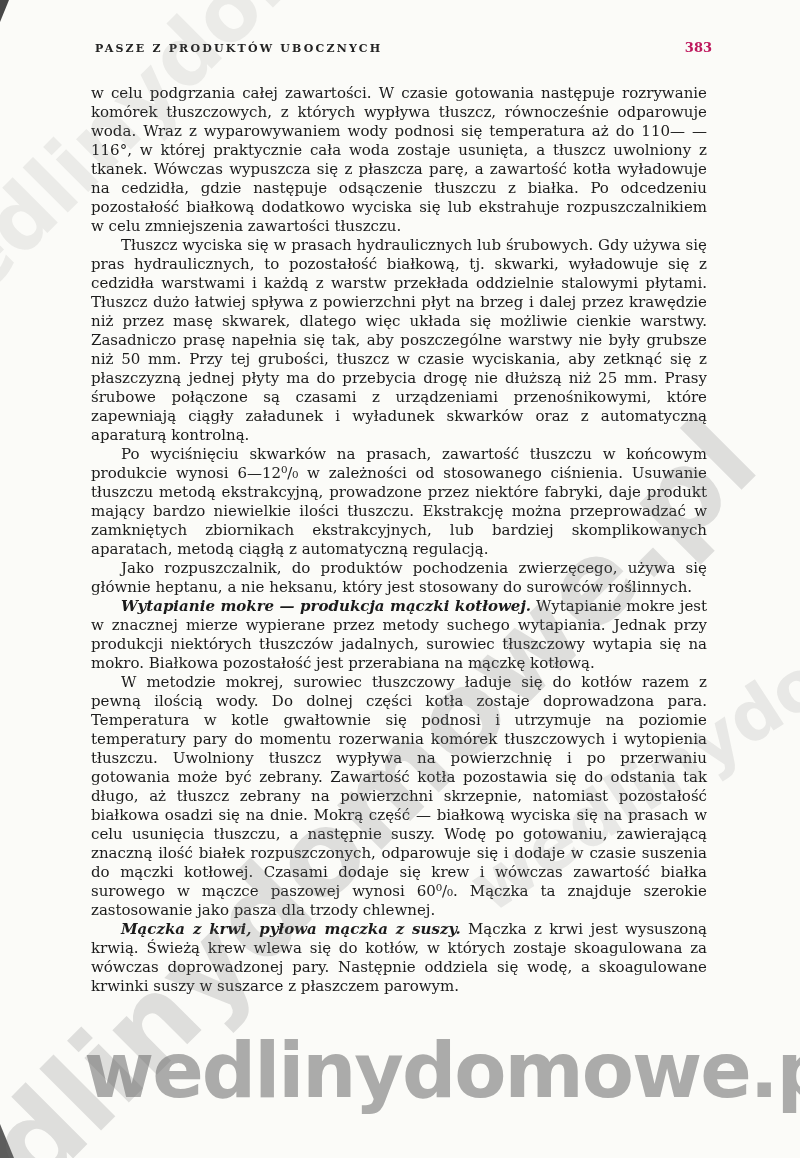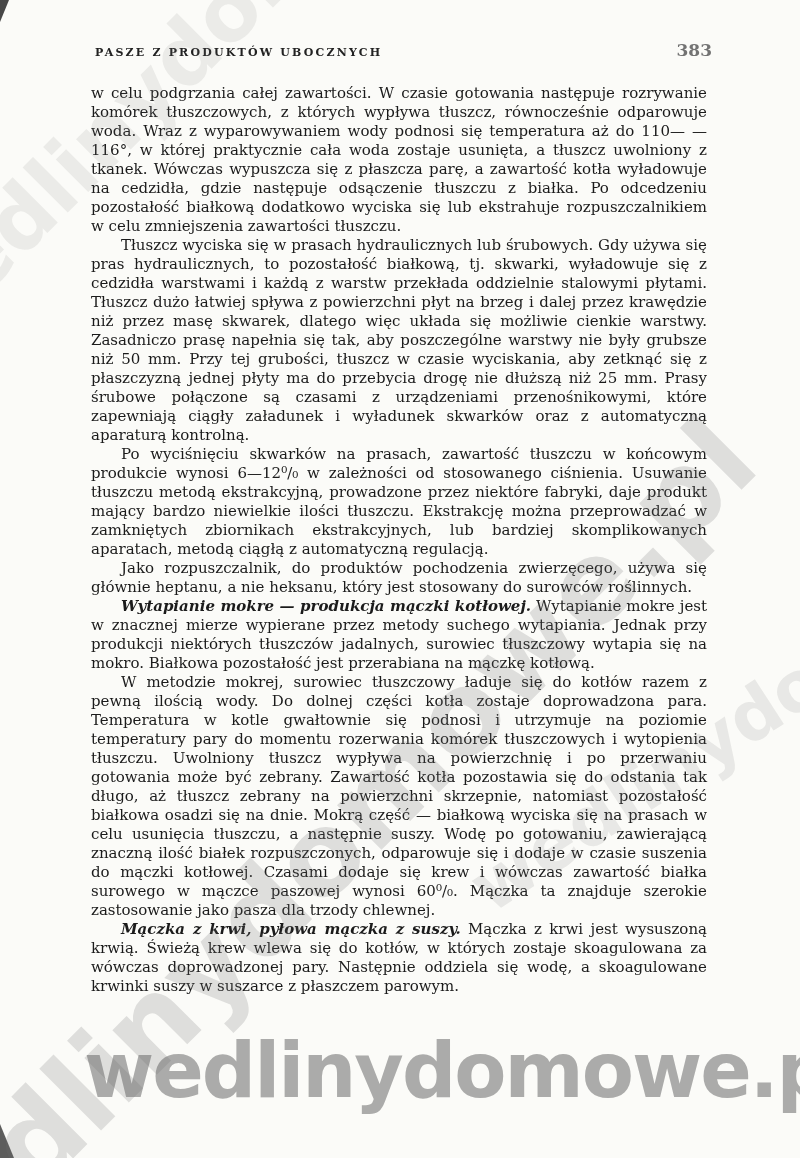--- a/index.html
+++ b/index.html
@@ -17,21 +17,21 @@
     top:40px; left:95px; right:88px;
     display:flex; justify-content:space-between; align-items:baseline;
     z-index:2;
     gap:21px;
   }
   .running-title {
     font-size:11px; font-weight:bold; letter-spacing:2.2px;
     color:#222;
   }
   .page-number {
-    font-size:17px; font-weight:bold; color:#737373;margin-left:48px;
+    font-size:13px; font-weight:bold; color:#be185d;margin-left:48px;
   }
   .body-text {
     position:absolute;
     top:84px; left:91px; width:616px;
     text-align:justify;
     font-size:15px; line-height:19px;
     z-index:1;
   }
   .body-text p { margin:0; }
   .body-text p.indent { text-indent:30px; }

